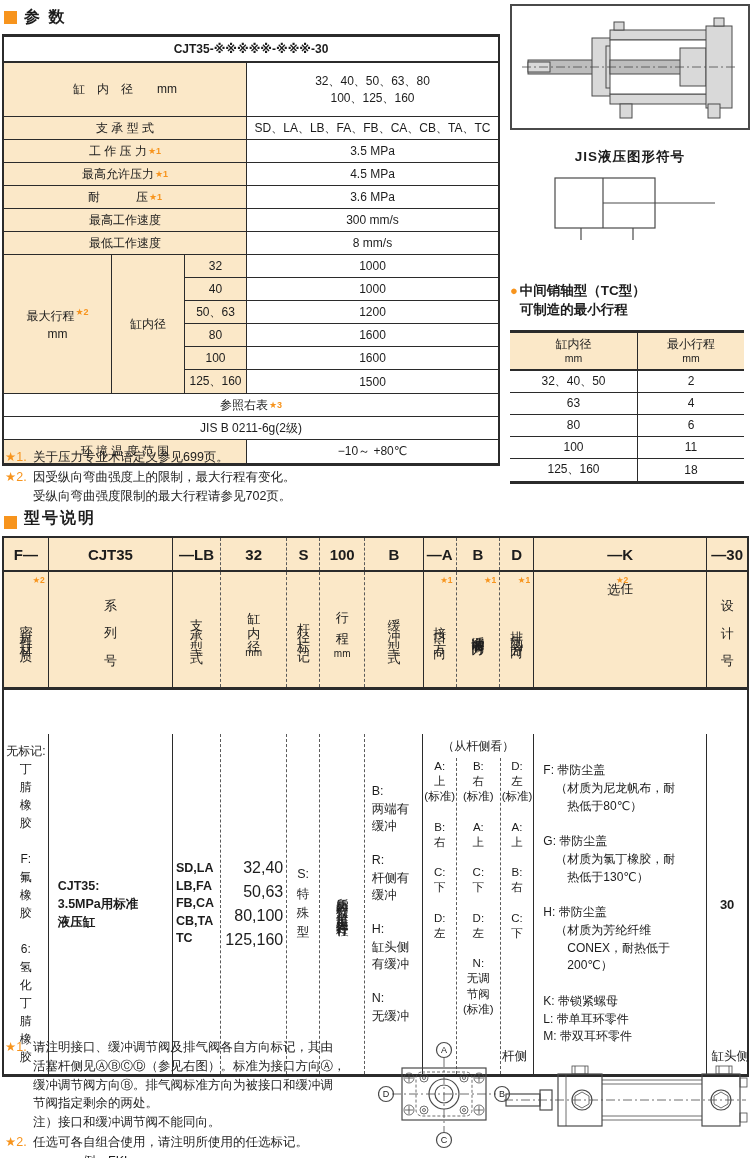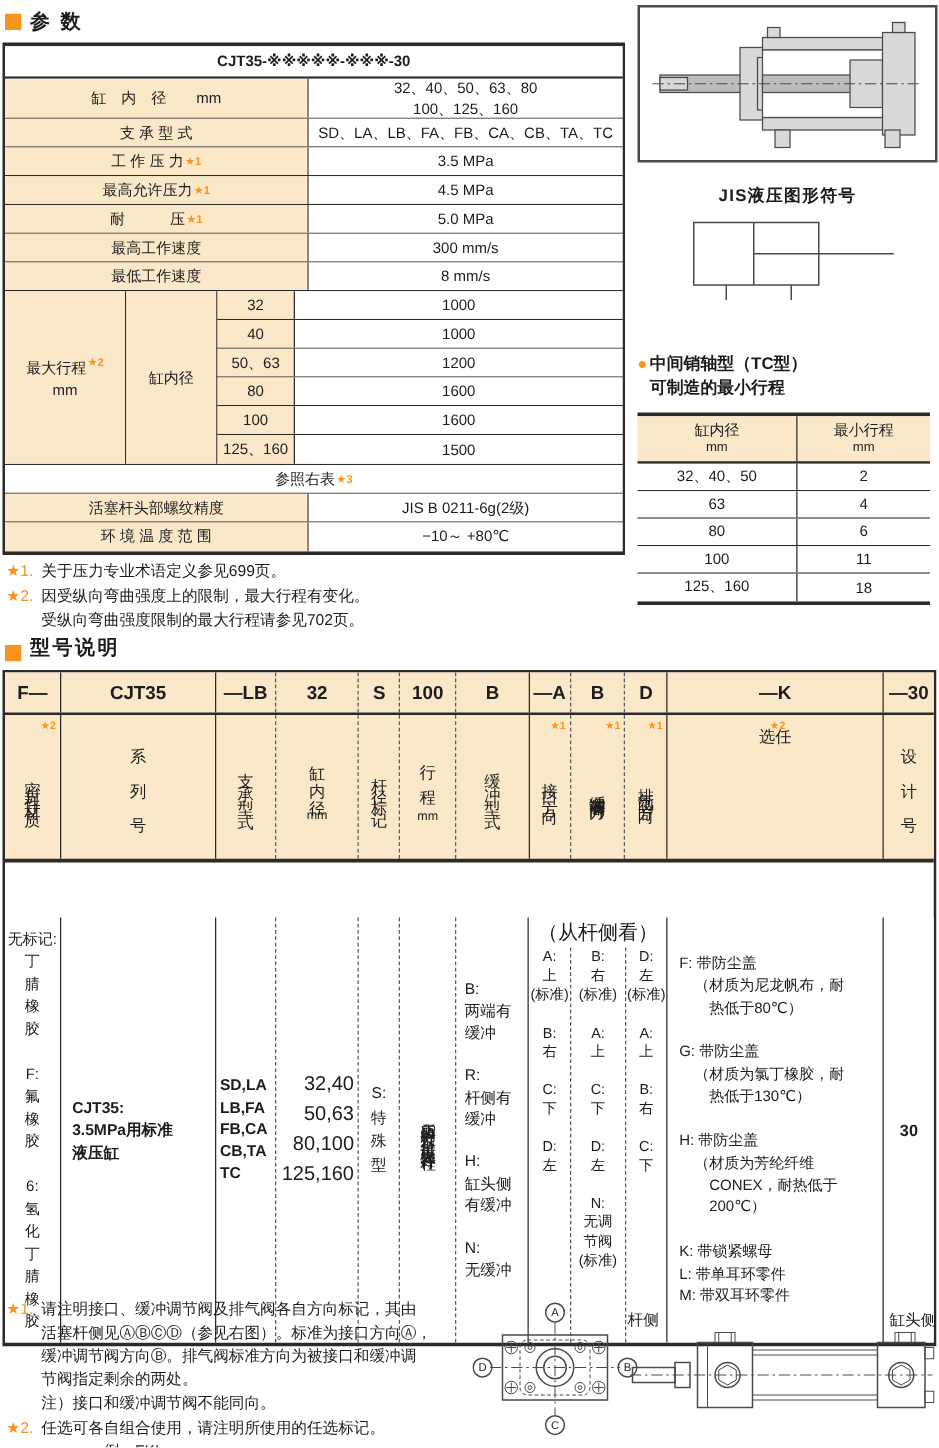--- a/index.html
+++ b/index.html
@@ -15,25 +15,25 @@
   
   .ptable { position:absolute; left:2px; top:34px; width:498px;
     border:2px solid #2b2b2b; border-top-width:3px; border-bottom-width:3px; font-size:12px; }
   .prow { display:flex; border-bottom:1px solid #2b2b2b; align-items:stretch; }
   .prow.last { border-bottom:none; }
   .plabel { width:243px; background:#fbe8c8; display:flex; align-items:center; justify-content:center;
     border-right:1px solid #2b2b2b; text-align:center; }
   .pvalue { flex:1; display:flex; align-items:center; justify-content:center; text-align:center;
     background:#fff; white-space:pre-wrap; line-height:1.35; }
   .hrow { height:26px; border-bottom:2px solid #2b2b2b; font-weight:bold; }
-  .r-tall { height:32px; }
+  .r-tall { height:54px; }
   .r-std { height:23px; }
   .sup { color:#f7941d; font-size:9px; vertical-align:super; margin-left:1px; font-weight:bold; }
   .stroke-row { display:flex; border-bottom:1px solid #2b2b2b; }
-  .scellA { width:97px; background:#fbe8c8; border-right:1px solid #2b2b2b;
+  .scellA { width:108px; background:#fbe8c8; border-right:1px solid #2b2b2b;
     display:flex; flex-direction:column; align-items:center; justify-content:center; line-height:1.5; }
   .scellB { width:73px; background:#fbe8c8; border-right:1px solid #2b2b2b;
     display:flex; align-items:center; justify-content:center; }
   .sgrid { flex:1; display:flex; flex-direction:column; }
   .ssub { display:flex; border-bottom:1px solid #2b2b2b; height:23px; }
   .ssub.last { border-bottom:none; }
   .sbore { width:62px; background:#fbe8c8; border-right:1px solid #2b2b2b;
     display:flex; align-items:center; justify-content:center; }
   .sval { flex:1; display:flex; align-items:center; justify-content:center; background:#fff; }
 
@@ -83,21 +83,21 @@
   .hstar { position:absolute; top:3px; right:3px; color:#f7941d; font-size:8.5px; font-weight:bold; }
   .pre { white-space:pre-wrap; }
   .b-seal { font-size:12px; line-height:1.5; text-align:center; }
   .b-series { font-weight:bold; font-size:12.5px; line-height:1.45; padding-left:9px; align-self:center; width:100%; text-align:left; }
   .b-mount { font-weight:bold; font-size:12.5px; line-height:1.4; padding-left:3px; width:100%; text-align:left; }
   .b-bore { font-weight:normal; font-size:16px; line-height:1.5; width:100%; text-align:right; padding-right:3px; }
   .b-rod { font-size:12.5px; line-height:1.55; text-align:center; }
   .b-stroke { writing-mode:vertical-rl; font-size:12.5px; letter-spacing:2px; }
   .b-cushion { font-size:12.5px; line-height:1.38; text-align:left; width:100%; padding-left:7px; }
   .grp { flex-direction:column; justify-content:flex-start; }
-  .grp-head { height:24px; font-size:16px; display:flex; align-items:center; justify-content:center; width:100%; flex:none; }
+  .grp-head { height:24px; font-size:12px; display:flex; align-items:center; justify-content:center; width:100%; flex:none; }
   .grp-cols { display:flex; flex:1; width:100%; }
   .dcol { display:flex; justify-content:center; padding-top:1px; }
   .d1{width:33px;} .d2{width:44px;} .d3{width:34px;}
   .dir-txt { font-size:11.5px; line-height:1.32; text-align:center; }
   .b-opt { font-size:12px; line-height:1.48; text-align:left; width:100%; padding-left:9px; }
   .b-design { font-weight:bold; font-size:13px; }
 
   
   .diag { position:absolute; left:372px; top:1030px; width:379px; height:128px; }
   .flange-svg { position:absolute; left:6px; top:10px; }
@@ -151,21 +151,21 @@
           <span>最高允许压力</span>
           <span class="sup">★1</span>
         </div>
       <div class="pvalue">4.5 MPa</div>
     </div>
     <div class="prow r-std">
       <div class="plabel">
           <span>耐　　　压</span>
           <span class="sup">★1</span>
         </div>
-      <div class="pvalue">5.0 MPa</div>
+      <div class="pvalue">3.6 MPa</div>
     </div>
     <div class="prow r-std">
       <div class="plabel">
           <span>最高工作速度</span>
         </div>
       <div class="pvalue">300 mm/s</div>
     </div>
     <div class="prow r-std">
       <div class="plabel">
           <span>最低工作速度</span>
@@ -203,23 +203,20 @@
         <div class="ssub last">
           <div class="sbore">125、160</div>
           <div class="sval">1500</div>
         </div>
       </div>
     </div>
     <div class="prow r-std">
       <div class="pvalue"><span>参照右表</span><span class="sup">★3</span></div>
     </div>
     <div class="prow r-std">
-      <div class="plabel">
-          <span>活塞杆头部螺纹精度</span>
-        </div>
       <div class="pvalue">JIS B 0211-6g(2级)</div>
     </div>
     <div class="prow r-std last">
       <div class="plabel">
           <span>环 境 温 度 范 围</span>
         </div>
       <div class="pvalue">−10～ +80℃</div>
     </div>
   </div>
 

